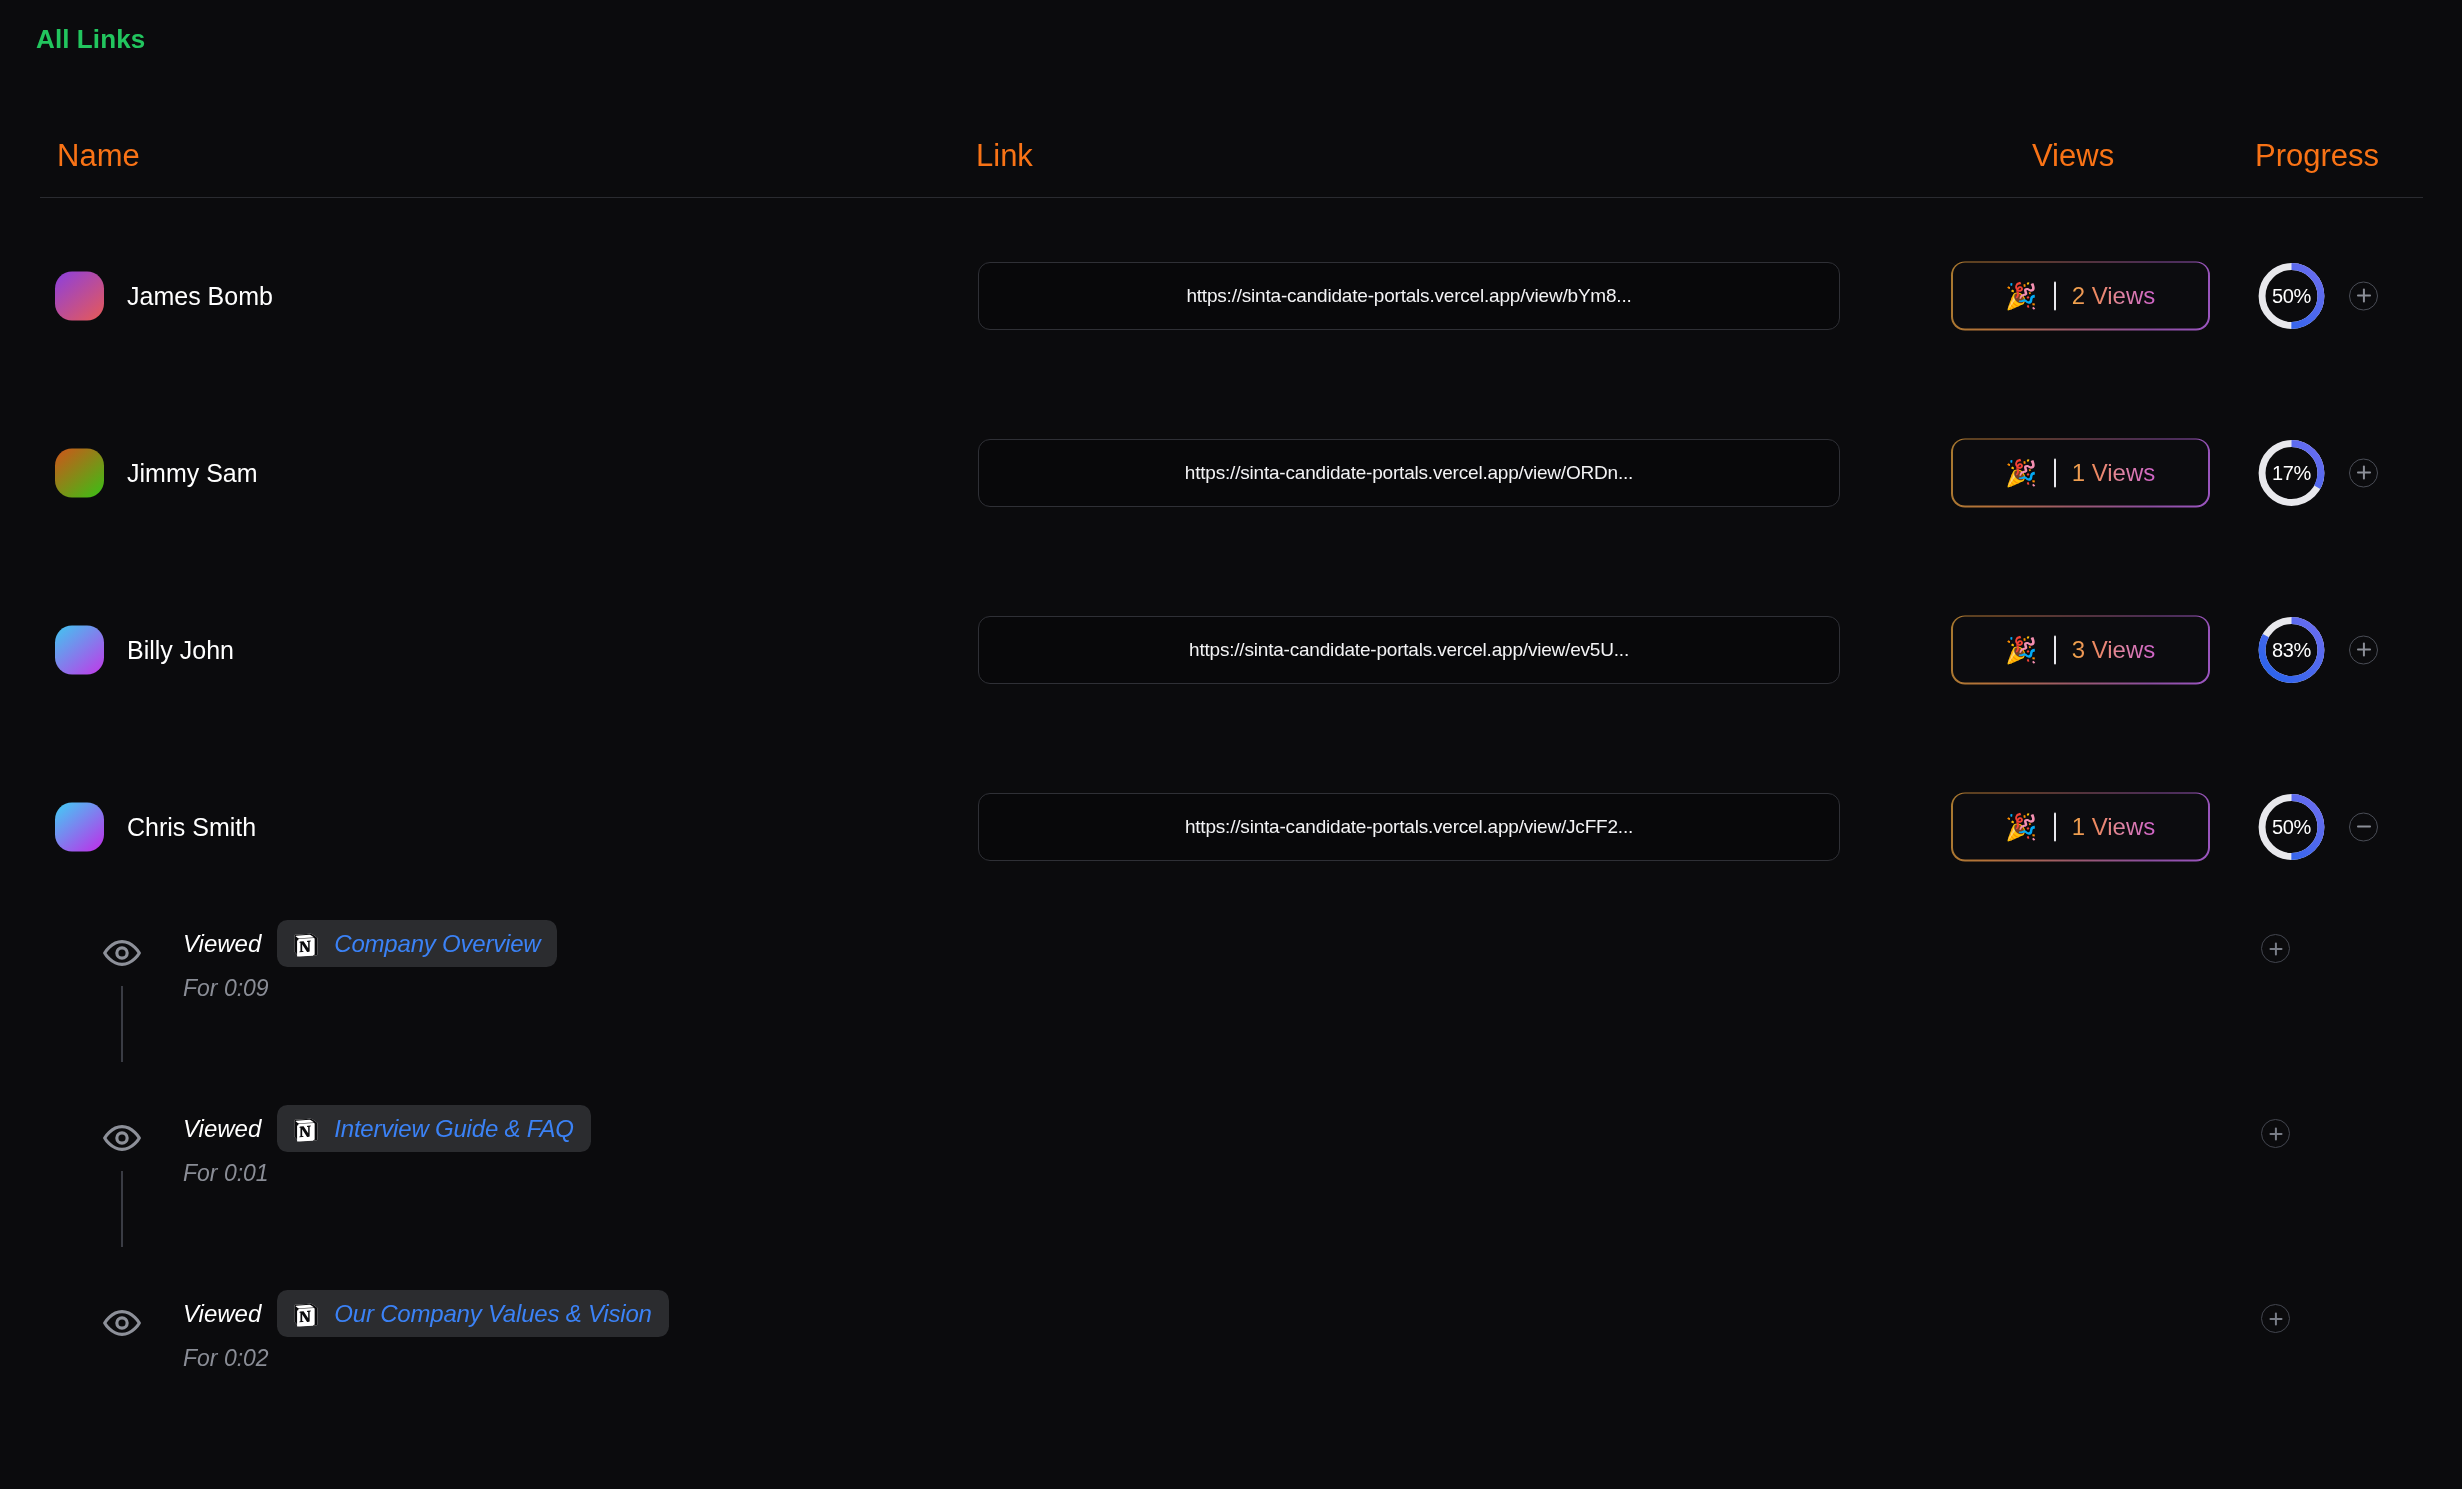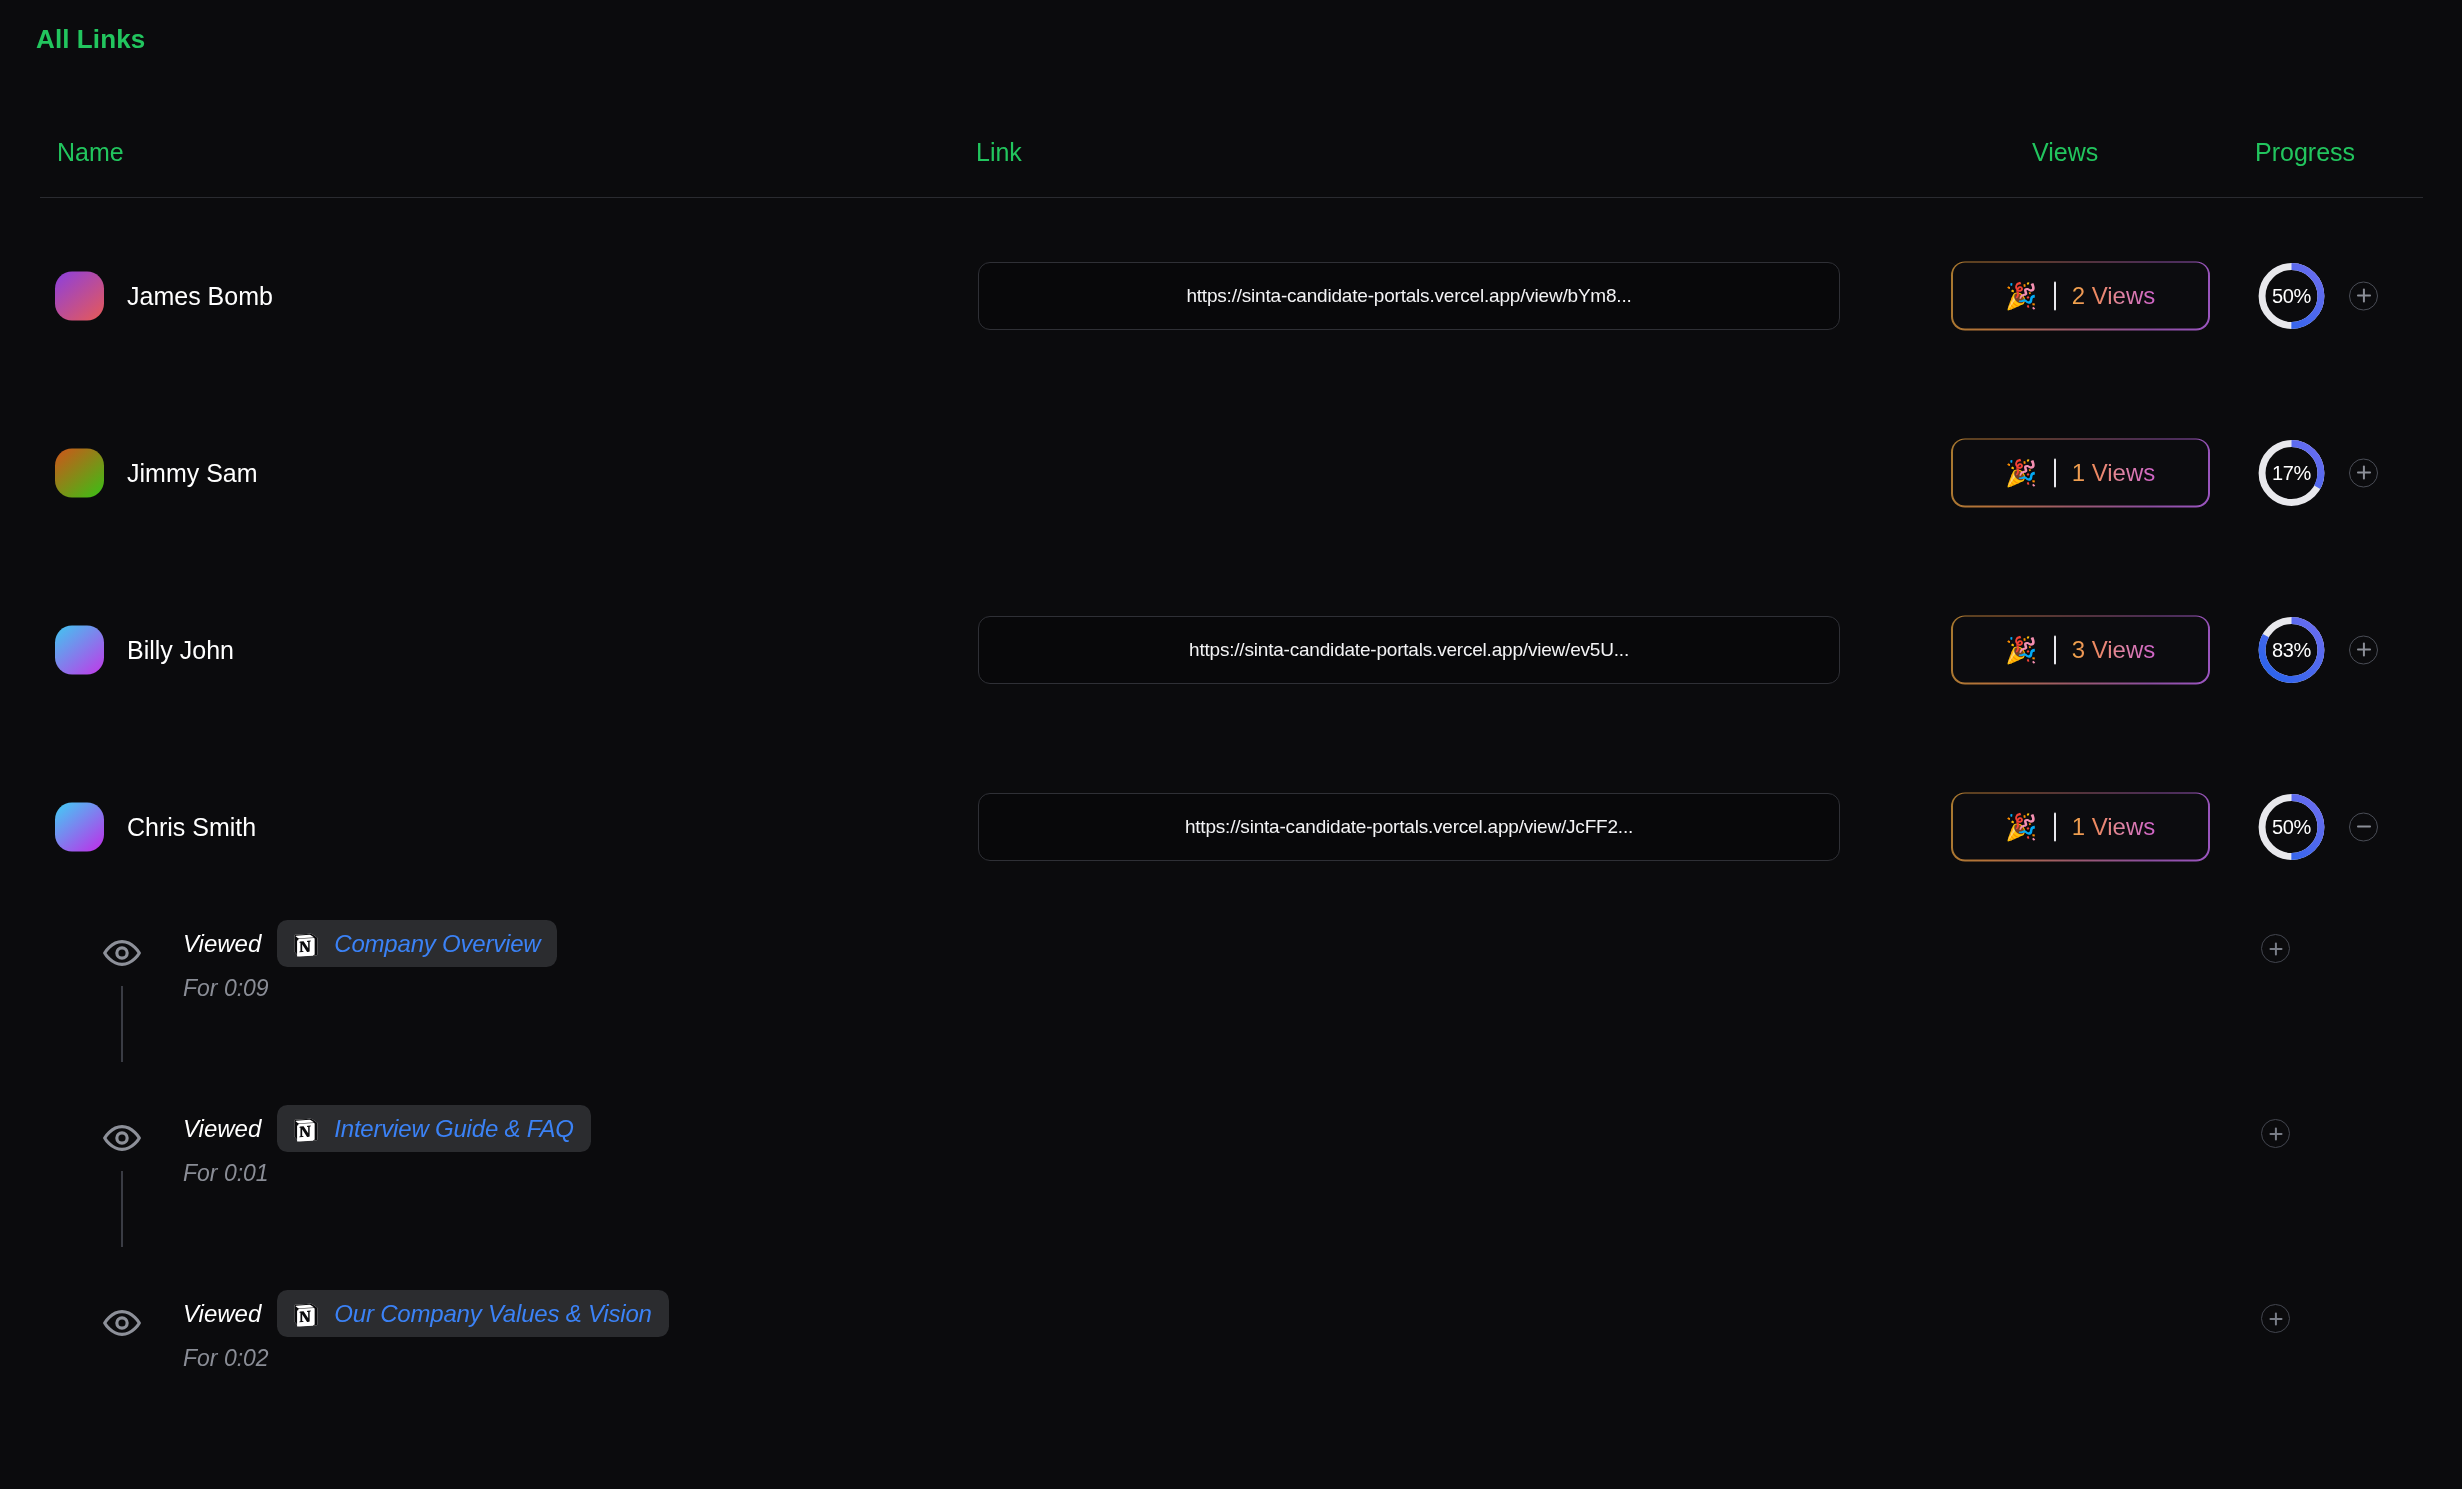--- a/index.html
+++ b/index.html
@@ -36,22 +36,22 @@
     position: absolute;
     left: 40px;
     top: 138px;
     width: 2383px;
     height: 60px;
     border-bottom: 0.9px solid #2a2b30;
   }
   .th {
     position: absolute;
     top: 0;
-    font-size: 25px;
-    color: #22c55e;
+    font-size: 31px;
+    color: #f97316;
     font-weight: 400;
     white-space: nowrap;
   }
   .th-name     { left: 17px; }
   .th-link     { left: 936px; }
   .th-views    { left: 1992px; }
   .th-progress { left: 2215px; }
 
   
   .rows {
@@ -359,20 +359,23 @@
       </div>
       <div class="toggle-btn "></div>
     </div>
   </div>
       <div class="row">
     <div class="cell-name">
       <div class="avatar" style="background:linear-gradient(140deg, #d1541a 0%, #37c215 100%);"></div>
       <div class="person-name">Jimmy Sam</div>
     </div>
 
+    <div class="cell-link">
+      <span class="link-text">https://sinta-candidate-portals.vercel.app/view/ORDn...</span>
+    </div>
 
     <div class="cell-views">
       <div class="views-inner">
         <span class="popper">🎉</span>
         <span class="views-sep"></span>
         <span class="views-label">1 Views</span>
       </div>
     </div>
 
     <div class="cell-progress">

